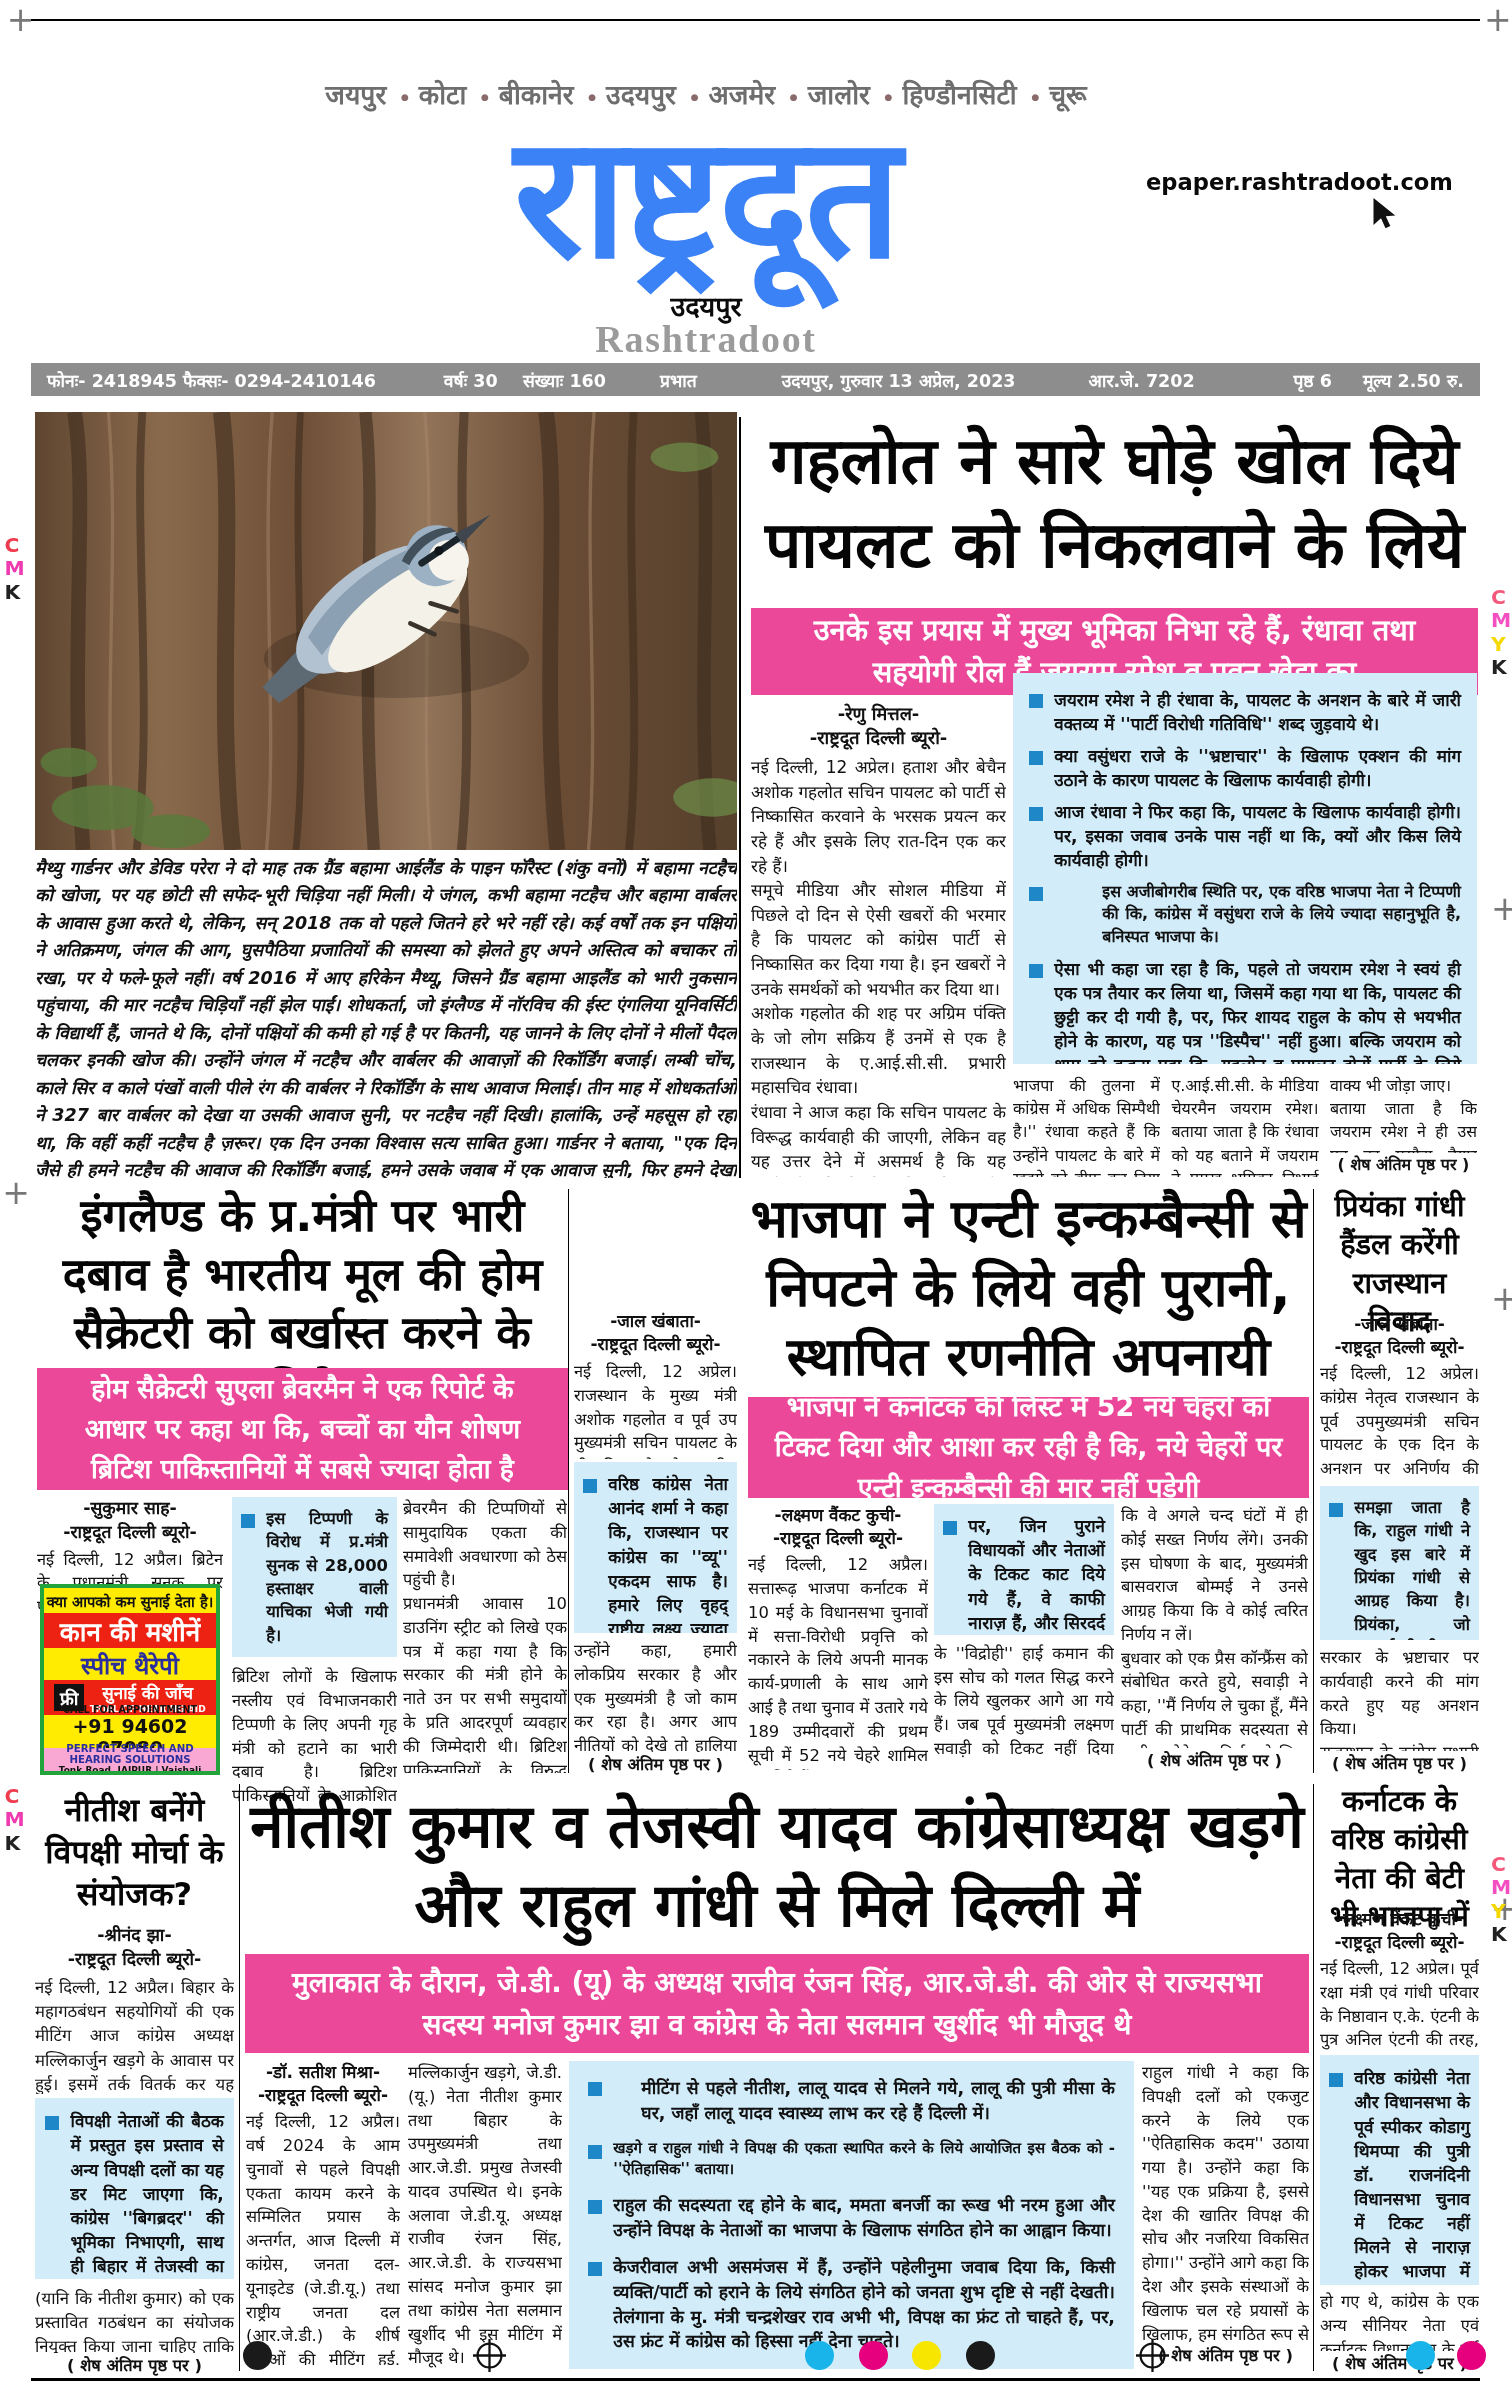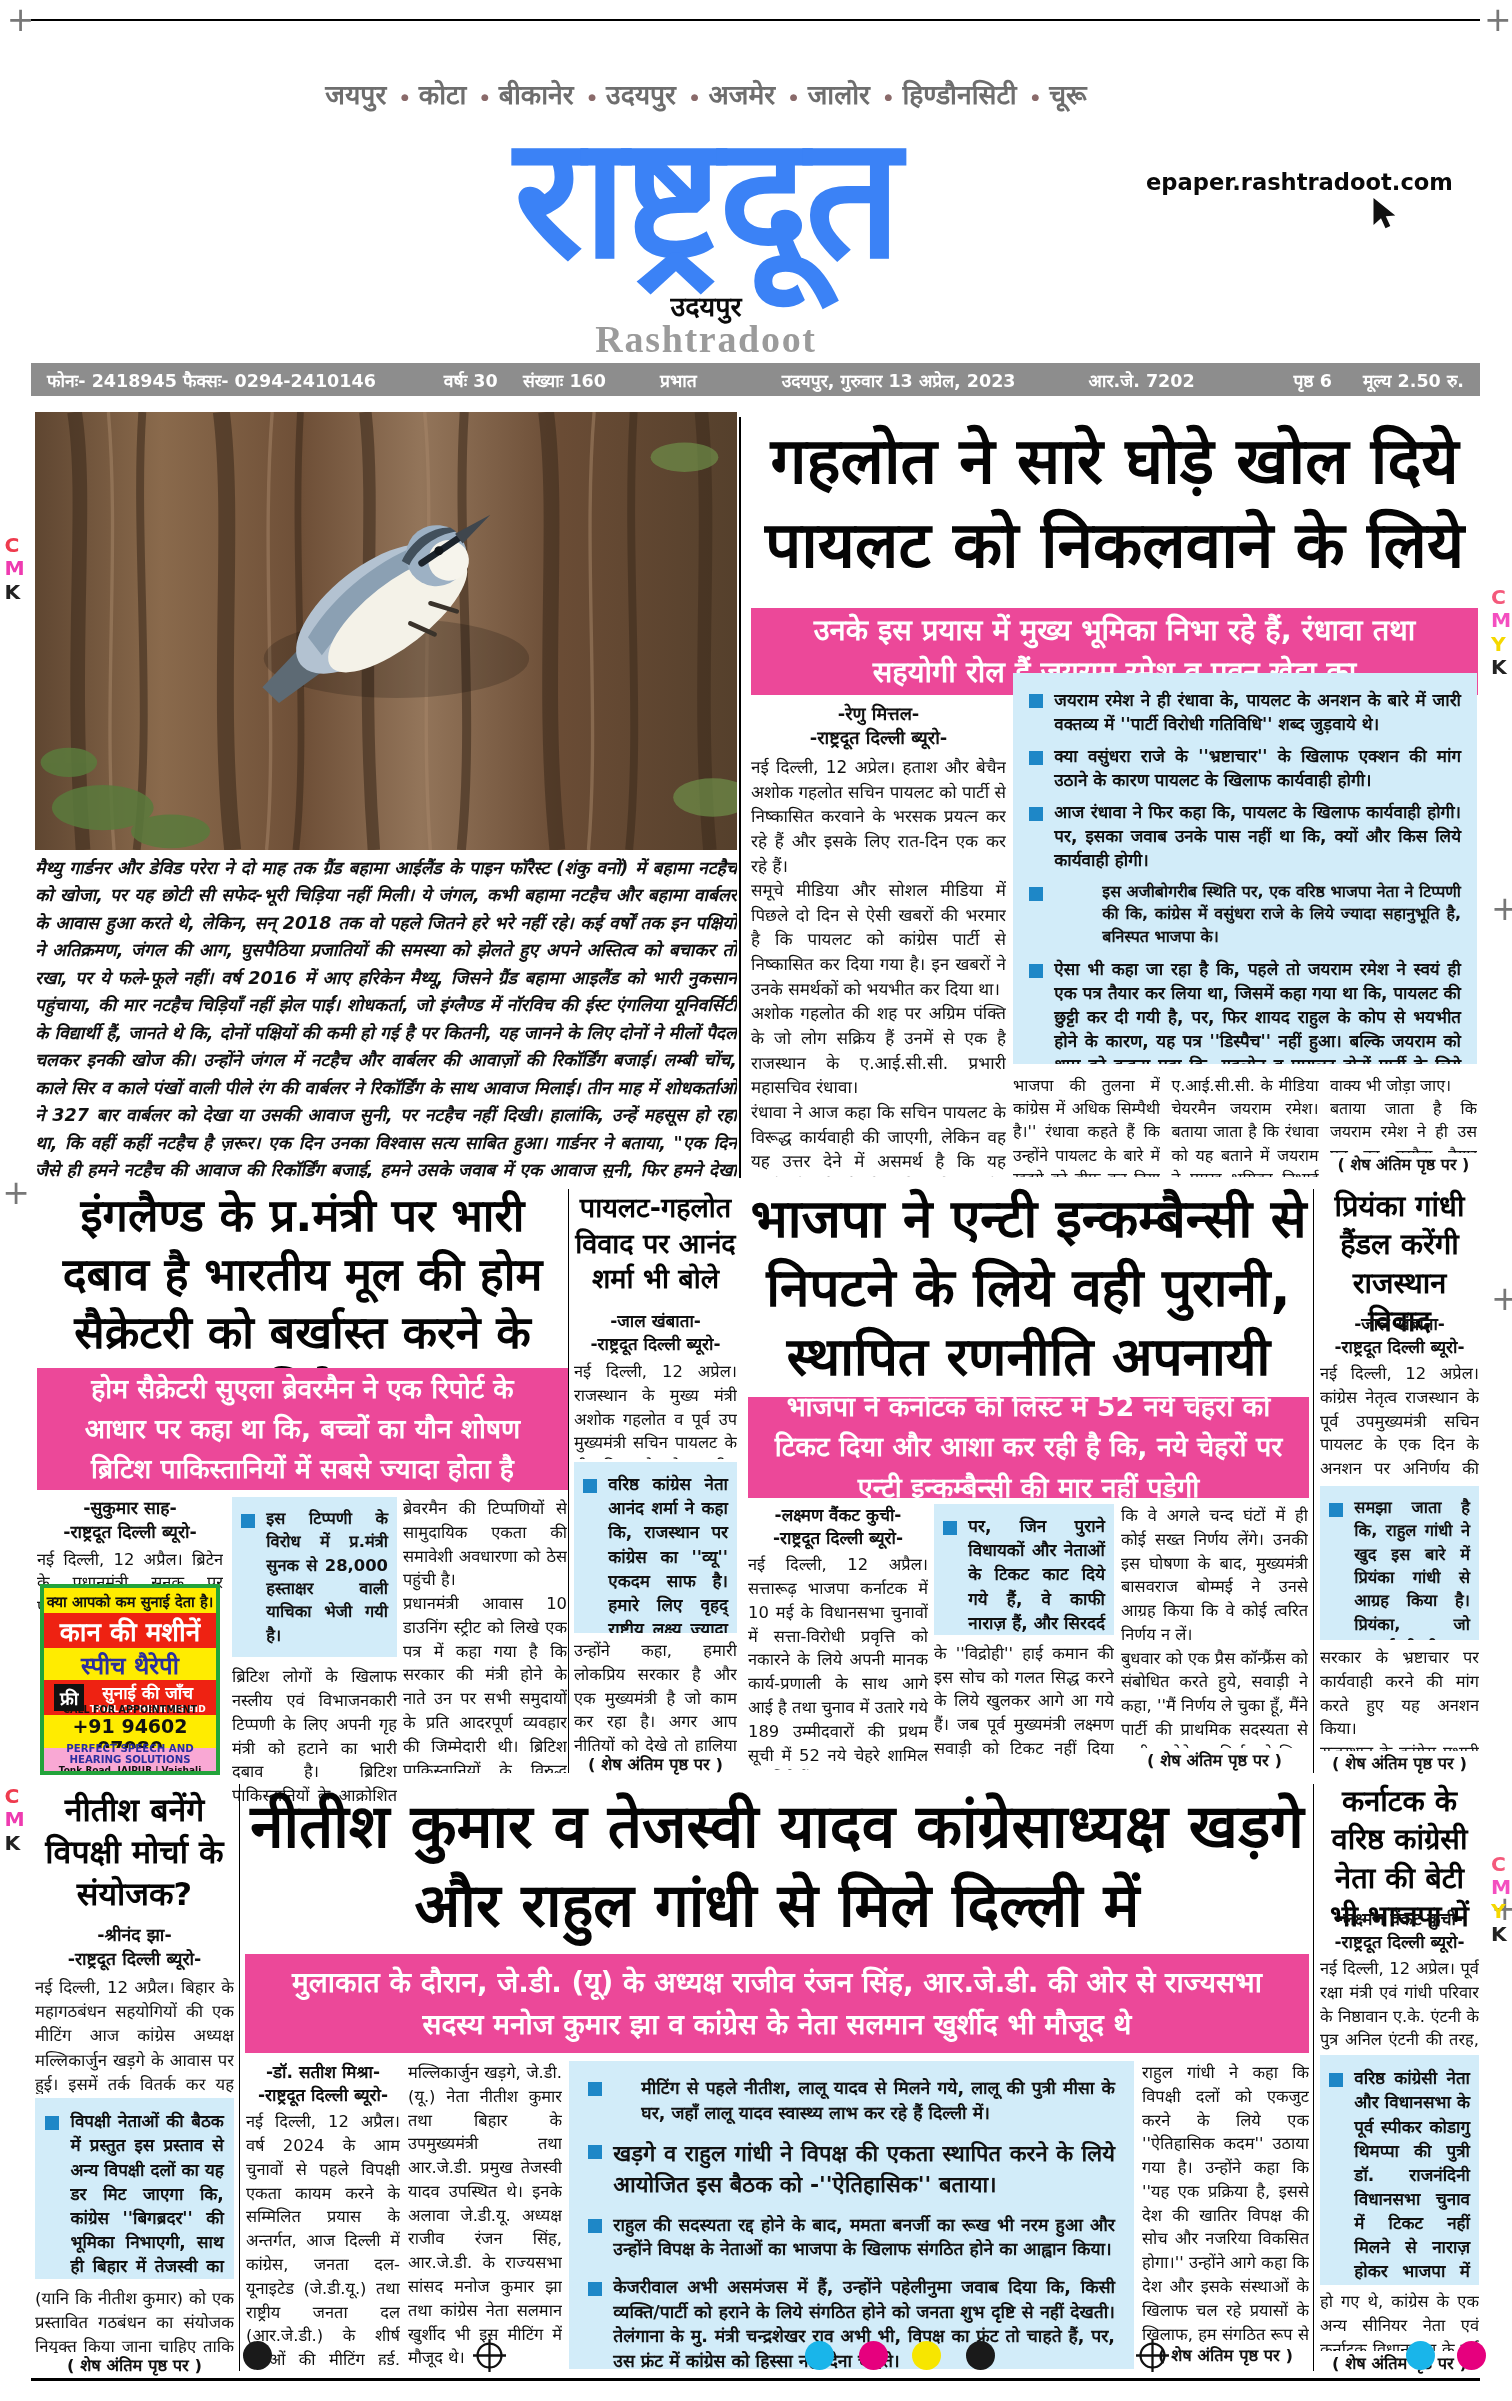--- a/index.html
+++ b/index.html
@@ -236,21 +236,20 @@
           <span class="bsq"></span>
           <span class="boxtext" style="font-size:16.4px;">इस टिप्पणी के विरोध में प्र.मंत्री सुनक से 28,000 हस्ताक्षर वाली याचिका भेजी गयी है।</span>
         </div>
     </div>
     <div class="body-text" style="font-size:16.4px;margin-top:8px;height:136px;">ब्रिटिश लोगों के खिलाफ नस्लीय एवं विभाजनकारी टिप्पणी के लिए अपनी गृह मंत्री को हटाने का भारी दबाव है। ब्रिटिश पाकिस्तानियों के आक्रोशित आंदोलन से सुएला ब्रेवरमन के विरुद्ध टिप्पणी समाप्त किए जाने का अभियान तेज हो गया है क्योंकि उन्हें लगता है कि विरोधी स्वरों की गूंज पूरी दुनिया में सुनाई दे रही है।
 जैसा कि मीडिया ने बताया गया,</div>
   </div>
   <div class="abs body-text" style="left:403px;top:1497px;width:164px;height:276px;font-size:16.4px;">ब्रेवरमैन की टिप्पणियों से सामुदायिक एकता की समावेशी अवधारणा को ठेस पहुंची है।
 प्रधानमंत्री आवास 10 डाउनिंग स्ट्रीट को लिखे एक पत्र में कहा गया है कि सरकार की मंत्री होने के नाते उन पर सभी समुदायों के प्रति आदरपूर्ण व्यवहार की जिम्मेदारी थी। ब्रिटिश पाकिस्तानियों के विरुद्ध ऐसी अपमानजनक टिप्पणियां अस्वीकार्य हैं। प्रधानमंत्री इन टिप्पणियों को लेकर अभी मौन हैं। ब्रेवरमैन</div>
 
-  <div class="abs headline" style="left:574px;top:1190px;width:163px;font-size:27px;line-height:1.32;">पायलट-गहलोत विवाद पर आनंद शर्मा भी बोले</div>
   <div class="abs bylines" style="left:574px;top:1310px;width:163px;font-size:17px;">
     <div>-जाल खंबाता-</div>
     <div>-राष्ट्रदूत दिल्ली ब्यूरो-</div>
   </div>
   <div class="abs body-text" style="left:574px;top:1360px;width:163px;height:99px;font-size:16.4px;">नई दिल्ली, 12 अप्रेल। राजस्थान के मुख्य मंत्री अशोक गहलोत व पूर्व उप मुख्यमंत्री सचिन पायलट के बीच विवाद के मुद्दे पर वरिष्ठ पार्टी नेता आनंद शर्मा भी बोले। उन्होंने कहा कि इस पर कांग्रेस का रुख एकदम साफ है।</div>
   <div class="abs lightbox" style="left:574px;top:1462px;width:163px;height:171px;padding:10.2px 9px;">
     <div class="brow">
         <span class="bsq"></span>
         <span class="boxtext" style="font-size:17px;">वरिष्ठ कांग्रेस नेता आनंद शर्मा ने कहा कि, राजस्थान पर कांग्रेस का ''व्यू'' एकदम साफ है। हमारे लिए वृहद् राष्ट्रीय लक्ष्य ज्यादा महत्वपूर्ण है।</span>
       </div>
@@ -332,21 +331,21 @@
   </div>
   <div class="abs body-text" style="left:408px;top:2061px;width:154px;height:308px;font-size:16.4px;">मल्लिकार्जुन खड़गे, जे.डी. (यू.) नेता नीतीश कुमार तथा बिहार के उपमुख्यमंत्री तथा आर.जे.डी. प्रमुख तेजस्वी यादव उपस्थित थे। इनके अलावा जे.डी.यू. अध्यक्ष राजीव रंजन सिंह, आर.जे.डी. के राज्यसभा सांसद मनोज कुमार झा तथा कांग्रेस नेता सलमान खुर्शीद भी इस मीटिंग में मौजूद थे।
 मीटिंग के बाद मीडिया को संबोधित करते हुये, खड़गे ने कहा कि यह एक ''ऐतिहासिक मीटिंग'' थी तथा सभी नेताओं का उद्देश्य आगामी आम चुनावों के लिये सभी विपक्षी दलों को संगठित करना है।</div>
   <div class="abs lightbox" style="left:569px;top:2061px;width:565px;height:308px;padding:14.7px 19px;">
     <div class="brow" style="margin-bottom:12.4px;">
         <span class="bsq"></span>
         <span class="boxtext" style="font-size:17.5px;margin-left:28px;">मीटिंग से पहले नीतीश, लालू यादव से मिलने गये, लालू की पुत्री मीसा के घर, जहाँ लालू यादव स्वास्थ्य लाभ कर रहे हैं दिल्ली में।</span>
       </div>
     <div class="brow" style="margin-bottom:12.4px;">
         <span class="bsq"></span>
-        <span class="boxtext" style="font-size:22px;">खड़गे व राहुल गांधी ने विपक्ष की एकता स्थापित करने के लिये आयोजित इस बैठक को -''ऐतिहासिक'' बताया।</span>
+        <span class="boxtext" style="font-size:15px;">खड़गे व राहुल गांधी ने विपक्ष की एकता स्थापित करने के लिये आयोजित इस बैठक को -''ऐतिहासिक'' बताया।</span>
       </div>
     <div class="brow" style="margin-bottom:12.4px;">
         <span class="bsq"></span>
         <span class="boxtext" style="font-size:17.5px;">राहुल की सदस्यता रद्द होने के बाद, ममता बनर्जी का रूख भी नरम हुआ और उन्होंने विपक्ष के नेताओं का भाजपा के खिलाफ संगठित होने का आह्वान किया।</span>
       </div>
     <div class="brow">
         <span class="bsq"></span>
         <span class="boxtext" style="font-size:17.5px;">केजरीवाल अभी असमंजस में हैं, उन्होंने पहेलीनुमा जवाब दिया कि, किसी व्यक्ति/पार्टी को हराने के लिये संगठित होने को जनता शुभ दृष्टि से नहीं देखती। तेलंगाना के मु. मंत्री चन्द्रशेखर राव अभी भी, विपक्ष का फ्रंट तो चाहते हैं, पर, उस फ्रंट में कांग्रेस को हिस्सा नहीं देना चाहते।</span>
       </div>
   </div>

